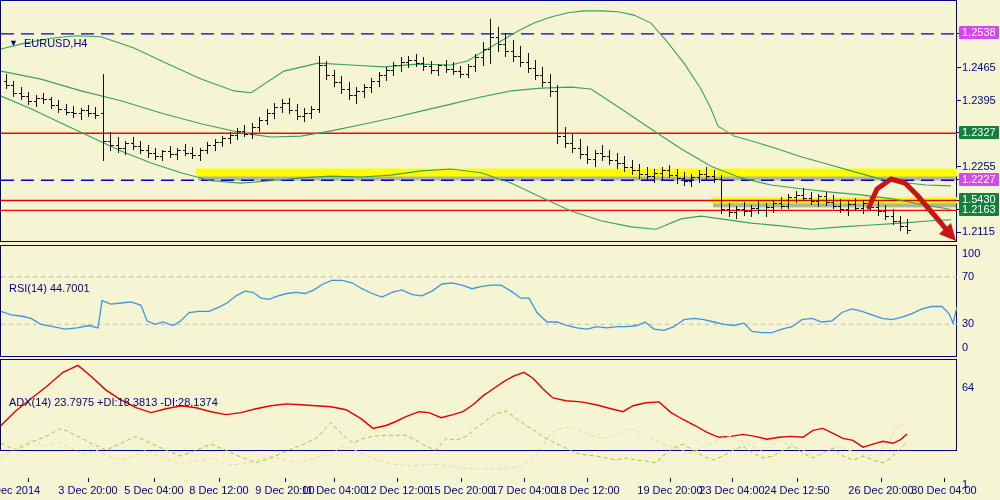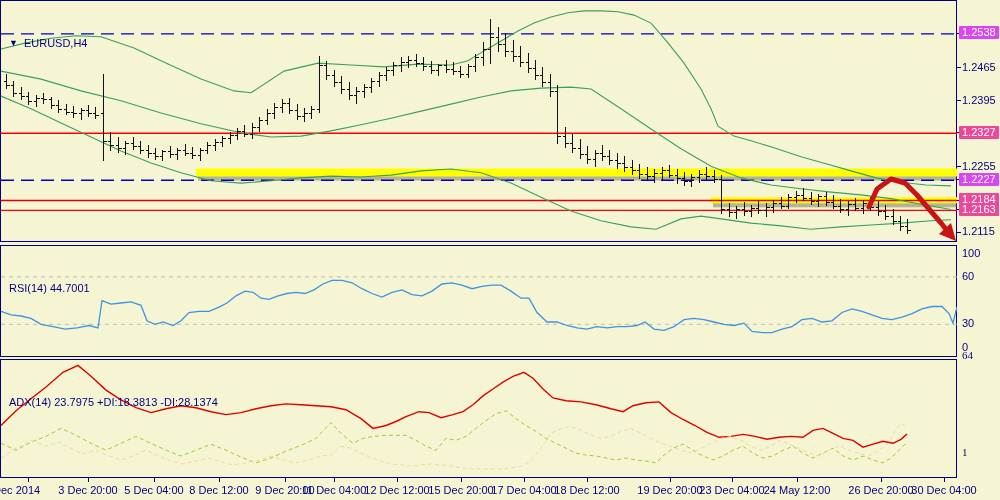--- a/index.html
+++ b/index.html
@@ -1,31 +1,31 @@
 <!DOCTYPE html>
 <html><head>
 <meta charset="utf-8">
 <style>
   html,body{margin:0;padding:0;}
   body{width:1000px;height:500px;position:relative;background:#f6f5d3;
        font-family:"Liberation Sans","DejaVu Sans",sans-serif;font-size:11px;color:#000080;overflow:hidden;}
   .panel{position:absolute;left:0;width:957px;border:1px solid #000080;box-sizing:border-box;background:#f6f5d3;}
   #main-panel{top:0;height:242px;}
   #rsi-panel{top:245px;height:112px;}
-  #adx-panel{top:359px;height:119px;}
+  #adx-panel{top:359px;height:92px;}
   .plot{position:absolute;left:0;top:0;}
   .panel-label{position:absolute;left:8px;top:4px;color:#000080;z-index:5;white-space:nowrap;margin-top:32px;}
   #symbol-label .tri{display:inline-block;font-size:9px;margin-right:6px;transform:translateY(-1px);}
   .axis-strip{position:absolute;left:957px;width:43px;}
   #price-axis{top:0;height:242px;}
   #rsi-axis{top:245px;height:112px;}
-  #adx-axis{top:343px;height:119px;font-family:Liberation Serif, serif;}
+  #adx-axis{top:375px;height:119px;}
   .axlabel{position:absolute;left:5px;color:#000080;font-size:11px;line-height:13px;white-space:nowrap;}
   .axlabel.badge-blue{background:#d946ef;color:#ffffff;padding:0 3px;left:2px;border-radius:1px;}
-  .axlabel.badge-red{background:#ec4899;color:#ffffff;padding:0 3px;left:2px;border-radius:1px;}
+  .axlabel.badge-red{background:#15803d;color:#ffffff;padding:0 3px;left:2px;border-radius:1px;}
   .axtick{position:absolute;left:0;width:4px;height:1px;background:#000080;}
   #time-axis{position:absolute;left:0;top:478px;width:1000px;height:22px;}
   .ttick{position:absolute;top:0;width:1px;height:4px;background:#000080;}
   .tlabel{position:absolute;top:6px;transform:translateX(-50%);color:#000080;white-space:nowrap;}
   #copyright{position:absolute;left:6px;bottom:1px;color:#000080;z-index:5;white-space:nowrap;}
 </style>
 </head>
 <body>
 
 <div class="panel" id="main-panel">
@@ -424,38 +424,38 @@
     <div class="axlabel" style="top: 61px;">1.2465</div>
     <div class="axtick" style="top: 100px;"></div>
     <div class="axlabel" style="top: 94px;">1.2395</div>
     <div class="axtick" style="top: 132px;"></div>
     <div class="axlabel badge-red" style="top: 126px;">1.2327</div>
     <div class="axtick" style="top: 166px;"></div>
     <div class="axlabel" style="top: 160px;">1.2255</div>
     <div class="axtick" style="top: 179px;"></div>
     <div class="axlabel badge-blue" style="top: 173px;">1.2227</div>
     <div class="axtick" style="top: 200px;"></div>
-    <div class="axlabel badge-red" style="top: 193px;">1.2184</div>
+    <div class="axlabel badge-red" style="top: 193px;">1.5430</div>
     <div class="axtick" style="top: 209px;"></div>
     <div class="axlabel badge-red" style="top: 203px;">1.2163</div>
     <div class="axtick" style="top: 232px;"></div>
     <div class="axlabel" style="top: 225px; text-align: center;">1.2115</div>
   </div>
 
 <div class="panel" id="rsi-panel">
   <div class="panel-label">RSI(14) 44.7001</div>
   <div class="plot" id="rsi-plot"><svg width="956" height="108">
         <polyline points="0.0,30.9 956.0,30.9" fill="none" stroke="#bcbcbc" stroke-width="1" stroke-dasharray="4,4"></polyline>
         <polyline points="0.0,78.3 956.0,78.3" fill="none" stroke="#bcbcbc" stroke-width="1" stroke-dasharray="4,4"></polyline>
         <polyline points="0.0,65.3 10.0,68.8 20.0,70.0 30.0,72.4 40.0,78.3 52.0,80.7 64.0,83.1 76.0,81.9 88.0,79.5 97.0,81.9 101.0,54.6 110.0,58.2 120.0,57.0 130.0,55.8 140.0,59.3 146.0,74.8 154.0,78.3 162.0,76.0 172.0,79.5 180.0,74.8 188.0,66.5 198.0,65.3 208.0,65.3 217.0,61.7 226.0,57.0 235.0,49.8 244.0,45.1 252.0,46.3 260.0,52.2 268.0,53.4 277.0,49.8 286.0,47.5 295.0,46.3 304.0,47.5 313.0,43.9 322.0,38.0 331.0,34.4 341.0,34.4 351.0,36.8 361.0,42.7 371.0,47.5 381.0,51.0 391.0,46.3 401.0,43.9 411.0,48.7 421.0,49.8 431.0,45.1 441.0,38.0 451.0,36.8 461.0,39.2 471.0,42.7 481.0,40.4 491.0,39.2 500.0,39.2 510.0,45.1 520.0,52.2 528.0,52.2 536.0,66.5 546.0,76.0 556.0,76.0 566.0,79.5 576.0,81.9 586.0,83.1 596.0,80.7 606.0,81.9 616.0,80.7 626.0,80.7 636.0,79.5 644.0,76.0 653.0,83.1 663.0,84.3 673.0,80.7 683.0,73.6 693.0,72.4 703.0,73.6 713.0,76.0 723.0,78.3 733.0,79.5 743.0,77.1 751.0,85.5 761.0,86.6 771.0,86.6 781.0,83.1 791.0,80.7 801.0,73.6 811.0,72.4 821.0,76.0 831.0,74.8 841.0,66.5 851.0,62.9 861.0,65.3 871.0,68.8 881.0,72.4 891.0,73.6 901.0,71.2 911.0,67.6 921.0,62.9 931.0,60.5 941.0,60.5 948.0,67.6 952.0,77.1 956.0,60.9" fill="none" stroke="#3e94df" stroke-width="1.3"></polyline>
       </svg></div>
 </div>
 <div class="axis-strip" id="rsi-axis">
     <div class="axlabel" style="top: 2px;">100</div>
-    <div class="axlabel" style="top: 25px;">60</div>
+    <div class="axlabel" style="top: 25px;">70</div>
     <div class="axlabel" style="top: 72px;">30</div>
     <div class="axlabel" style="top: 96px;">0</div>
   </div>
 
 <div class="panel" id="adx-panel">
   <div class="panel-label">ADX(14) 23.7975 +DI:18.3813 -DI:28.1374</div>
   <div class="plot" id="adx-plot"><svg width="956" height="115">
         <polyline points="0.0,65.5 15.0,50.8 30.0,38.8 45.0,27.0 62.0,12.3 77.0,5.4 90.0,16.3 105.0,30.1 120.0,39.9 135.0,47.7 150.0,52.6 165.0,48.8 180.0,45.7 195.0,47.7 210.0,51.7 225.0,54.6 240.0,52.6 255.0,48.8 270.0,45.7 285.0,43.9 300.0,44.8 315.0,45.7 330.0,46.8 345.0,49.7 360.0,58.6 372.0,68.4 385.0,65.5 395.0,61.5 405.0,56.6 418.0,51.7 428.0,52.6 440.0,57.7 452.0,54.6 462.0,51.7 472.0,44.8 482.0,35.9 492.0,29.0 502.0,22.1 512.0,16.3 523.0,12.3 532.0,18.2 542.0,29.0 552.0,37.9 565.0,40.8 580.0,41.9 595.0,44.8 610.0,48.8 622.0,51.7 632.0,45.7 645.0,42.8 658.0,41.9 670.0,52.6 682.0,59.5 694.0,65.5 706.0,72.4 718.0,77.3 730.0,76.4 742.0,74.4 754.0,76.4 766.0,79.3 778.0,77.3 790.0,76.4 802.0,77.3 812.0,70.4 822.0,68.4 832.0,73.3 842.0,78.4 852.0,80.3 862.0,87.2 872.0,84.2 882.0,81.3 892.0,83.3 900.0,79.3 906.0,73.9" fill="none" stroke="#e00000" stroke-width="1.4"></polyline>
         <polyline points="0.0,83.3 15.0,90.2 30.0,82.2 45.0,76.4 60.0,68.4 75.0,75.3 90.0,83.3 105.0,90.2 120.0,83.3 135.0,76.4 150.0,83.3 165.0,90.2 180.0,96.0 195.0,90.2 210.0,84.2 225.0,90.2 240.0,97.1 255.0,102.9 270.0,98.0 285.0,91.1 300.0,85.3 315.0,78.4 330.0,62.6 340.0,73.3 352.0,83.3 362.0,78.4 372.0,76.4 385.0,75.3 395.0,75.3 405.0,75.3 415.0,80.3 425.0,86.2 435.0,90.2 445.0,78.4 455.0,80.3 465.0,76.4 475.0,68.4 485.0,60.6 495.0,53.7 505.0,50.8 515.0,58.6 525.0,65.5 535.0,71.5 545.0,78.4 555.0,83.3 565.0,88.2 575.0,93.1 585.0,95.1 595.0,96.0 605.0,98.0 615.0,100.0 625.0,98.0 635.0,100.0 645.0,101.0 655.0,102.9 662.0,96.0 672.0,88.2 682.0,84.2 692.0,90.2 702.0,96.0 712.0,100.0 722.0,96.0 732.0,90.2 742.0,86.2 752.0,93.1 762.0,98.0 772.0,96.0 782.0,90.2 792.0,86.2 802.0,93.1 812.0,98.0 822.0,93.1 832.0,88.2 842.0,96.0 852.0,100.0 862.0,96.0 872.0,100.0 882.0,102.9 890.0,98.0 898.0,90.2 906.0,82.2" fill="none" stroke="#9acd32" stroke-width="1" stroke-dasharray="4,3"></polyline>
         <polyline points="0.0,98.0 15.0,88.2 30.0,80.3 45.0,86.2 58.0,82.2 70.0,88.2 82.0,94.1 95.0,90.2 108.0,96.0 120.0,100.0 132.0,96.0 145.0,90.2 158.0,96.0 170.0,101.0 182.0,104.0 195.0,101.0 208.0,98.0 220.0,102.0 232.0,104.9 245.0,102.9 258.0,100.0 270.0,96.0 282.0,100.0 295.0,102.9 308.0,100.0 320.0,96.0 330.0,95.1 340.0,86.2 350.0,88.2 360.0,93.1 370.0,98.0 380.0,101.0 390.0,104.0 400.0,104.9 410.0,106.0 420.0,104.9 430.0,104.0 440.0,104.9 450.0,106.0 460.0,107.9 470.0,108.9 480.0,108.9 490.0,108.9 500.0,108.9 510.0,107.9 520.0,106.0 530.0,101.0 540.0,88.2 550.0,73.3 560.0,68.4 570.0,66.5 580.0,70.4 590.0,75.3 600.0,78.4 610.0,76.4 620.0,71.5 630.0,68.4 640.0,73.3 650.0,78.4 660.0,83.3 670.0,86.2 680.0,90.2 690.0,93.1 700.0,88.2 710.0,83.3 720.0,78.4 730.0,76.4 740.0,80.3 750.0,86.2 760.0,90.2 770.0,86.2 778.0,80.3 788.0,84.2 798.0,88.2 808.0,93.1 818.0,96.0 828.0,90.2 838.0,86.2 848.0,90.2 858.0,93.1 868.0,96.0 878.0,90.2 888.0,83.3 894.0,70.4 900.0,63.5 906.0,67.3" fill="none" stroke="#eed9a8" stroke-width="1" stroke-dasharray="4,3"></polyline>
@@ -485,18 +485,18 @@
     <div class="tlabel" style="left: 461px;">15 Dec 20:00</div>
     <div class="ttick" style="left: 524px;"></div>
     <div class="tlabel" style="left: 524px;">17 Dec 04:00</div>
     <div class="ttick" style="left: 587px;"></div>
     <div class="tlabel" style="left: 587px;">18 Dec 12:00</div>
     <div class="ttick" style="left: 670px;"></div>
     <div class="tlabel" style="left: 670px;">19 Dec 20:00</div>
     <div class="ttick" style="left: 732px;"></div>
     <div class="tlabel" style="left: 732px;">23 Dec 04:00</div>
     <div class="ttick" style="left: 797px;"></div>
-    <div class="tlabel" style="left: 797px;">24 May 12:00</div>
+    <div class="tlabel" style="left: 797px;">24 Dec 12:50</div>
     <div class="ttick" style="left: 881px;"></div>
     <div class="tlabel" style="left: 881px;">26 Dec 20:00</div>
     <div class="ttick" style="left: 944px;"></div>
     <div class="tlabel" style="left: 944px;">30 Dec 04:00</div>
   </div>
 
 </body></html>

